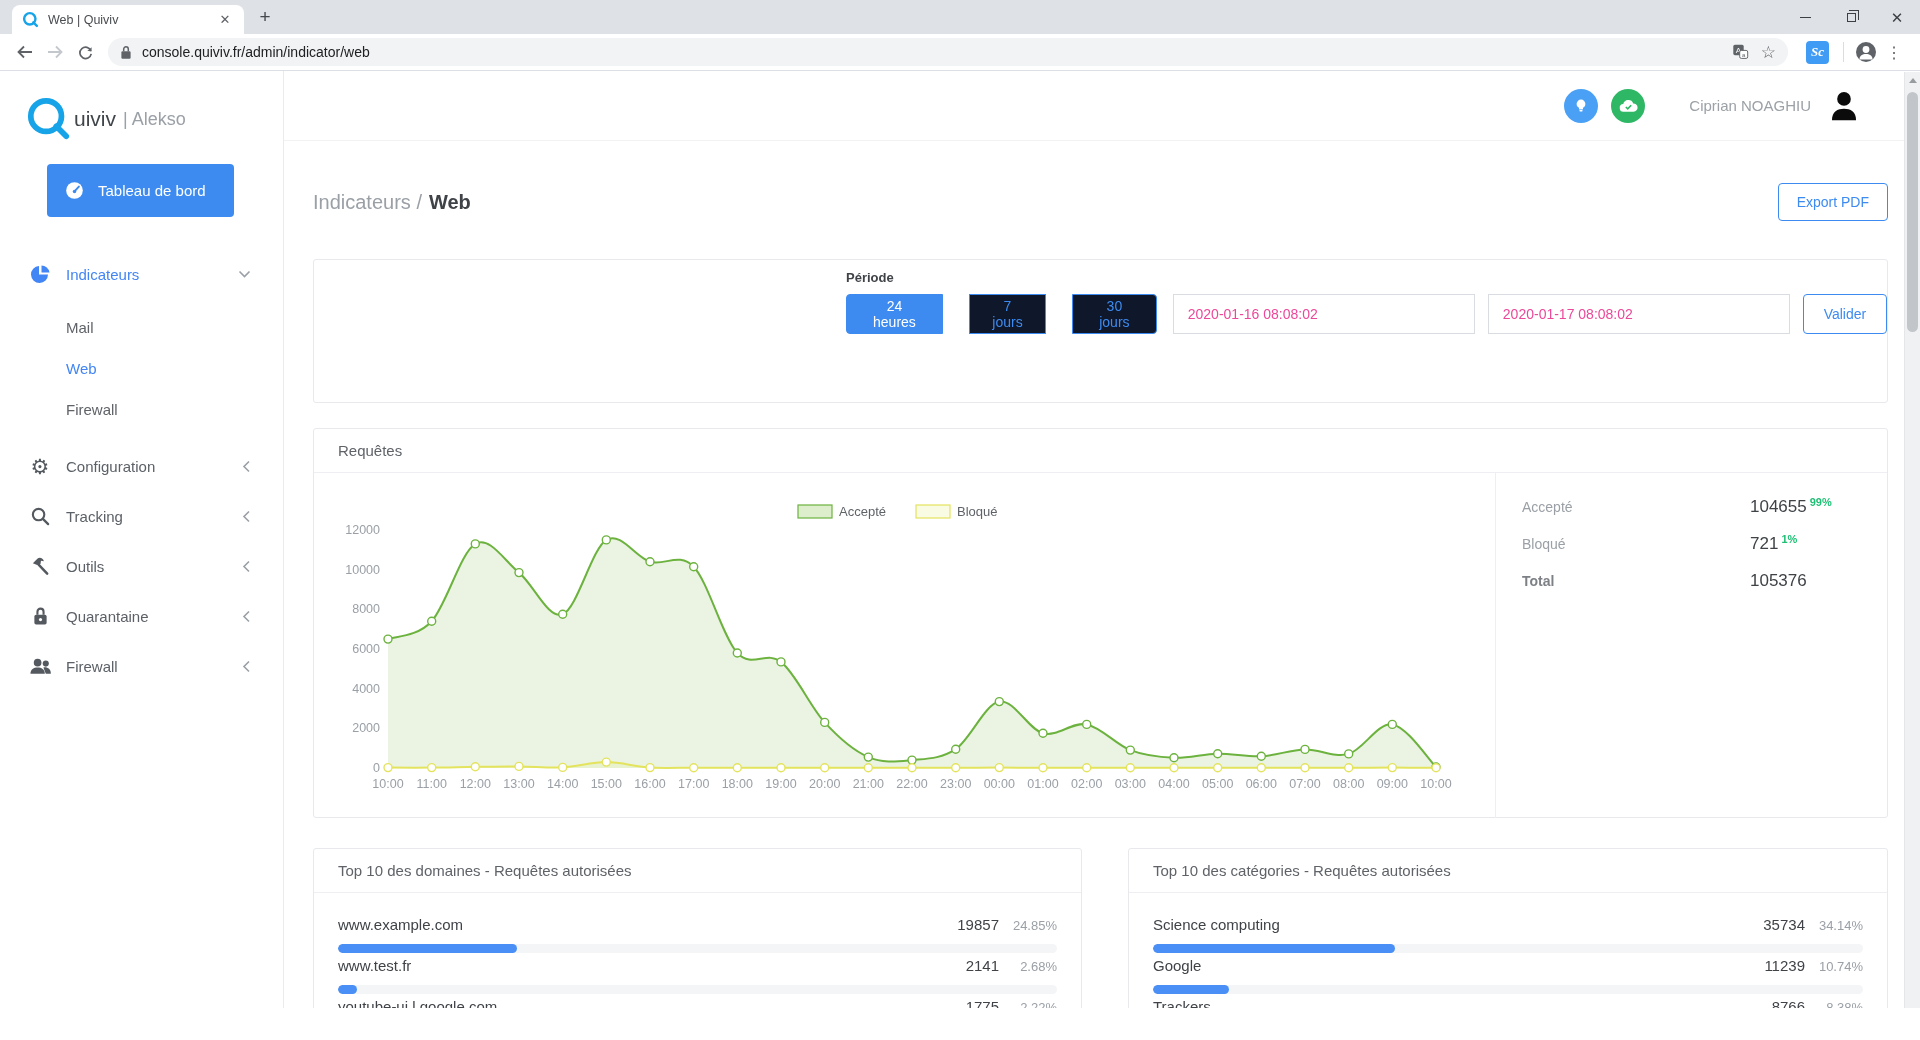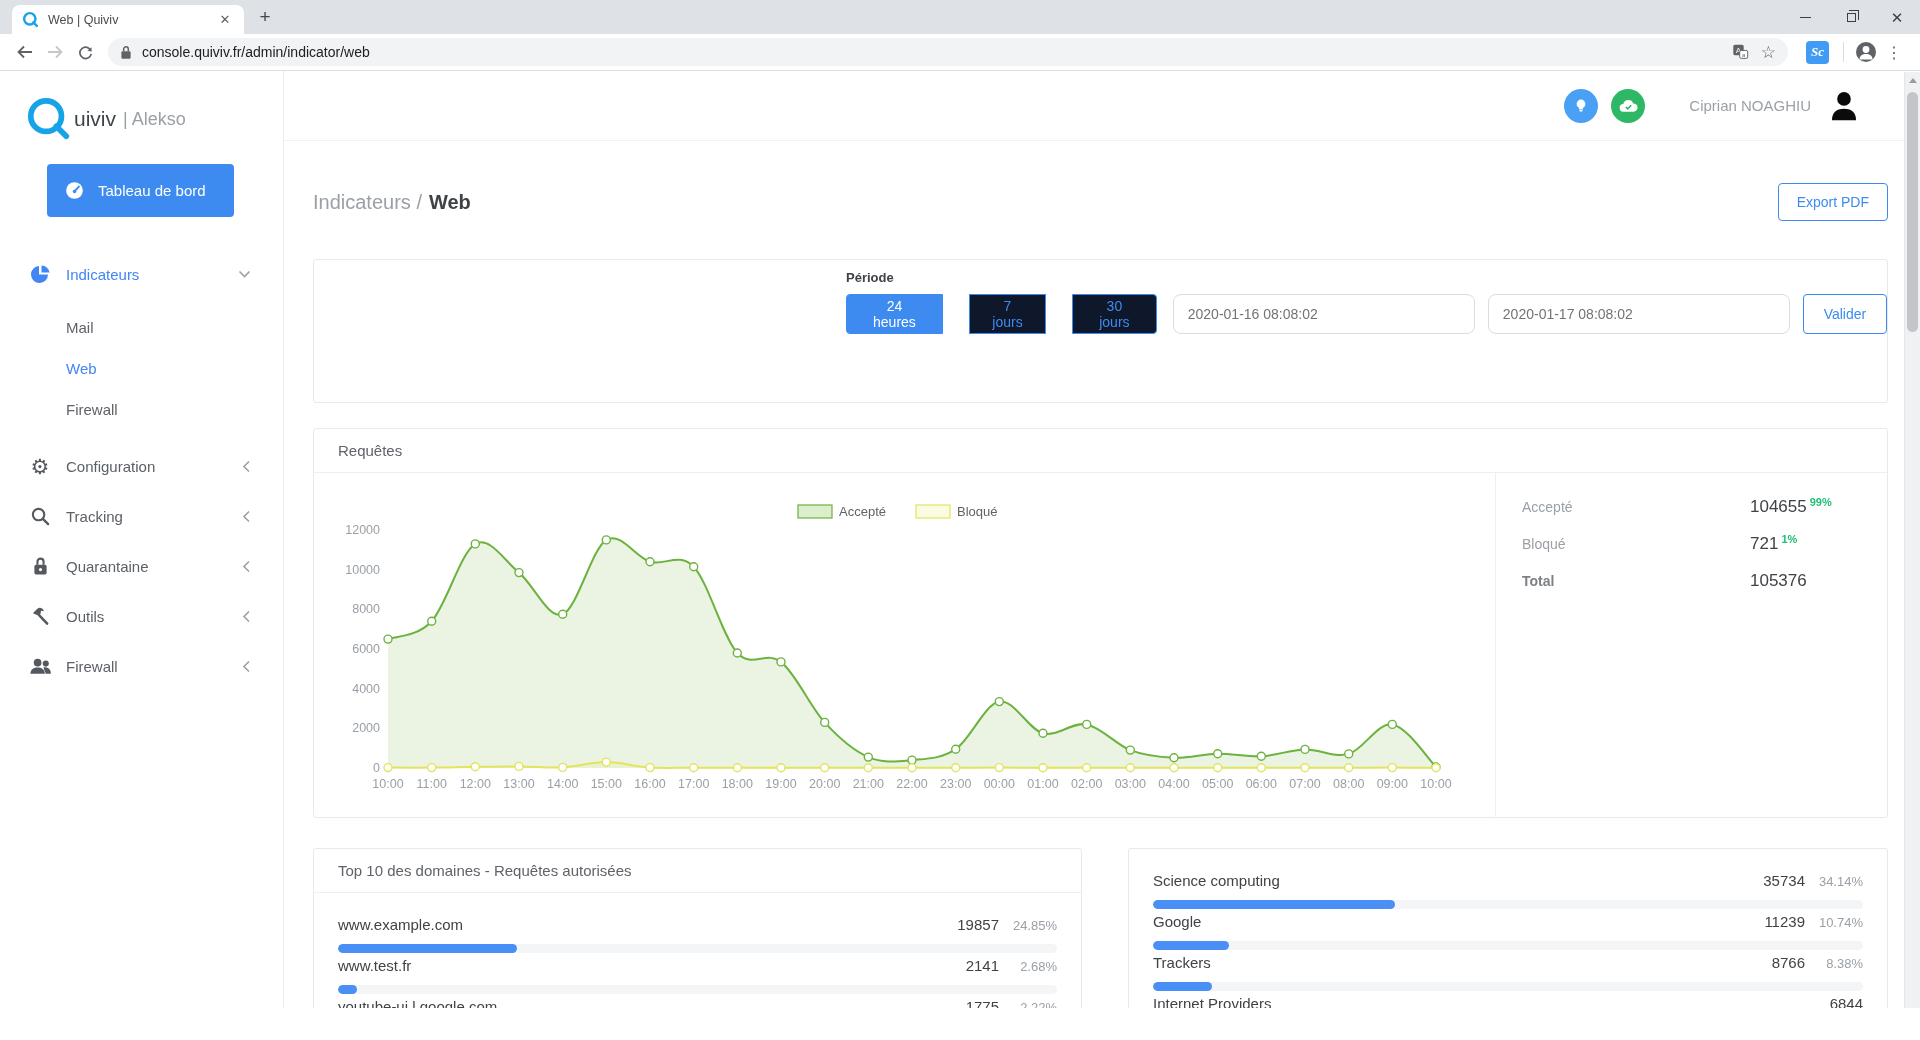--- a/index.html
+++ b/index.html
@@ -80,22 +80,22 @@
   .periode-card { margin-top:38px; height:144px; position:relative; border:1px solid #e7e9ec; border-radius:3px; }
   .periode-inner { position:absolute; left:532px; top:10px; }
   .periode-label { font-size:13px; color:#3f4347; font-weight:bold; margin-bottom:9px; }
   .periode-controls { display:flex; align-items:center; }
   .range-group { display:flex;gap:27px; }
   .range-btn { height:40px; padding:0 17px; background:#0f172a; border:1px solid #3d8bf0; color:#3d8bf0; font-size:14px; font-family:inherit; cursor:pointer; }
   .range-btn + .range-btn { margin-left:-1px; }
   .range-btn:first-child { border-radius:4px 0 0 4px; }
   .range-btn:last-child { border-radius:0 4px 4px 0; }
   .range-btn.active { background:#3d8bf0; color:#fff; }
-  .date-input { width:305px; height:40px; border:1px solid #d9dde2; border-radius:8px; padding:0 14px;
-                font-size:14px; color:#737373; font-family:inherit; margin-left:16px; background:#fff; }
+  .date-input { width:305px; height:40px; border:1px solid #d9dde2; border-radius:0; padding:0 14px;
+                font-size:14px; color:#ec4899; font-family:inherit; margin-left:16px; background:#fff; }
   .date-input:last-of-type { margin-left:13px; }
   .valider-btn { height:40px; margin-left:13px; width:85px; padding:0; }
 
   .requests-card { margin-top:25px; height:390px; }
   .req-body { display:flex; height:345px; }
   .chart-wrap { flex:1; position:relative; overflow:hidden; }
   .chart-wrap svg { position:absolute; left:22px; top:2px; }
   .tick { font-family:"Liberation Sans",sans-serif; font-size:12.5px; fill:#9aa0a6; }
   .legend-t { font-family:"Liberation Sans",sans-serif; font-size:13px; fill:#5f6368; }
   .req-stats { width:392px; border-left:1px solid #edeff2; padding:24px 24px 0 26px; flex:none; }
@@ -267,42 +267,42 @@
           <span class="lbl">Tracking</span>
           <span class="chev">
             <svg width="9" height="13" viewBox="0 0 9 13">
                 <polyline points="7,1.5 2,6.5 7,11.5" fill="none" stroke="#9aa0a6" stroke-width="1.6"></polyline>
               </svg>
           </span>
         </div>
 
         <div class="nav-item">
           <span class="icon">
+            <svg width="21" height="21" viewBox="0 0 22 22">
+              <line x1="9" y1="9" x2="18" y2="18.5" stroke="#54595f" stroke-width="2.6" stroke-linecap="round"></line>
+              <path d="M3 7.5 L8 2.5 C10.5 1, 14 2.5, 14.5 5.5 L11.5 5 L11 8.5 L7.5 9.5 Z" fill="#54595f"></path>
+            </svg>
+          </span>
+          <span class="lbl">Outils</span>
+          <span class="chev">
+            <svg width="9" height="13" viewBox="0 0 9 13">
+                <polyline points="7,1.5 2,6.5 7,11.5" fill="none" stroke="#9aa0a6" stroke-width="1.6"></polyline>
+              </svg>
+          </span>
+        </div>
+
+        <div class="nav-item">
+          <span class="icon">
             <svg width="19" height="21" viewBox="0 0 20 24">
               <rect x="3" y="10" width="14" height="11" rx="2" fill="#54595f"></rect>
               <path d="M6.5 10 V6.5 a3.5 3.5 0 0 1 7 0 V10" fill="none" stroke="#54595f" stroke-width="2.4"></path>
               <circle cx="10" cy="15.5" r="1.8" fill="#fff"></circle>
             </svg>
           </span>
           <span class="lbl">Quarantaine</span>
-          <span class="chev">
-            <svg width="9" height="13" viewBox="0 0 9 13">
-                <polyline points="7,1.5 2,6.5 7,11.5" fill="none" stroke="#9aa0a6" stroke-width="1.6"></polyline>
-              </svg>
-          </span>
-        </div>
-
-        <div class="nav-item">
-          <span class="icon">
-            <svg width="21" height="21" viewBox="0 0 22 22">
-              <line x1="9" y1="9" x2="18" y2="18.5" stroke="#54595f" stroke-width="2.6" stroke-linecap="round"></line>
-              <path d="M3 7.5 L8 2.5 C10.5 1, 14 2.5, 14.5 5.5 L11.5 5 L11 8.5 L7.5 9.5 Z" fill="#54595f"></path>
-            </svg>
-          </span>
-          <span class="lbl">Outils</span>
           <span class="chev">
             <svg width="9" height="13" viewBox="0 0 9 13">
                 <polyline points="7,1.5 2,6.5 7,11.5" fill="none" stroke="#9aa0a6" stroke-width="1.6"></polyline>
               </svg>
           </span>
         </div>
 
         <div class="nav-item">
           <span class="icon">
             <svg width="23" height="20" viewBox="0 0 24 20">
@@ -525,20 +525,21 @@
                   <span class="row-name">www.youtube.com</span>
                   <span class="row-value">1765</span>
 
                 </div>
 
               </div>
             </div>
           </div>
 
           <div class="card t10-card t10-right">
+            <div class="card-header">Top 10 des catégories - Requêtes autorisées</div>
             <div class="t10-rows">
               <div class="t10-row">
                 <div class="row-top">
                   <span class="row-name">Science computing</span>
                   <span class="row-value">35734</span>
                   <span class="row-pct">34.14%</span>
                 </div>
                 <div class="bar-track">
                     <div class="bar-fill" style="width: 34.14%;"></div>
                   </div>

